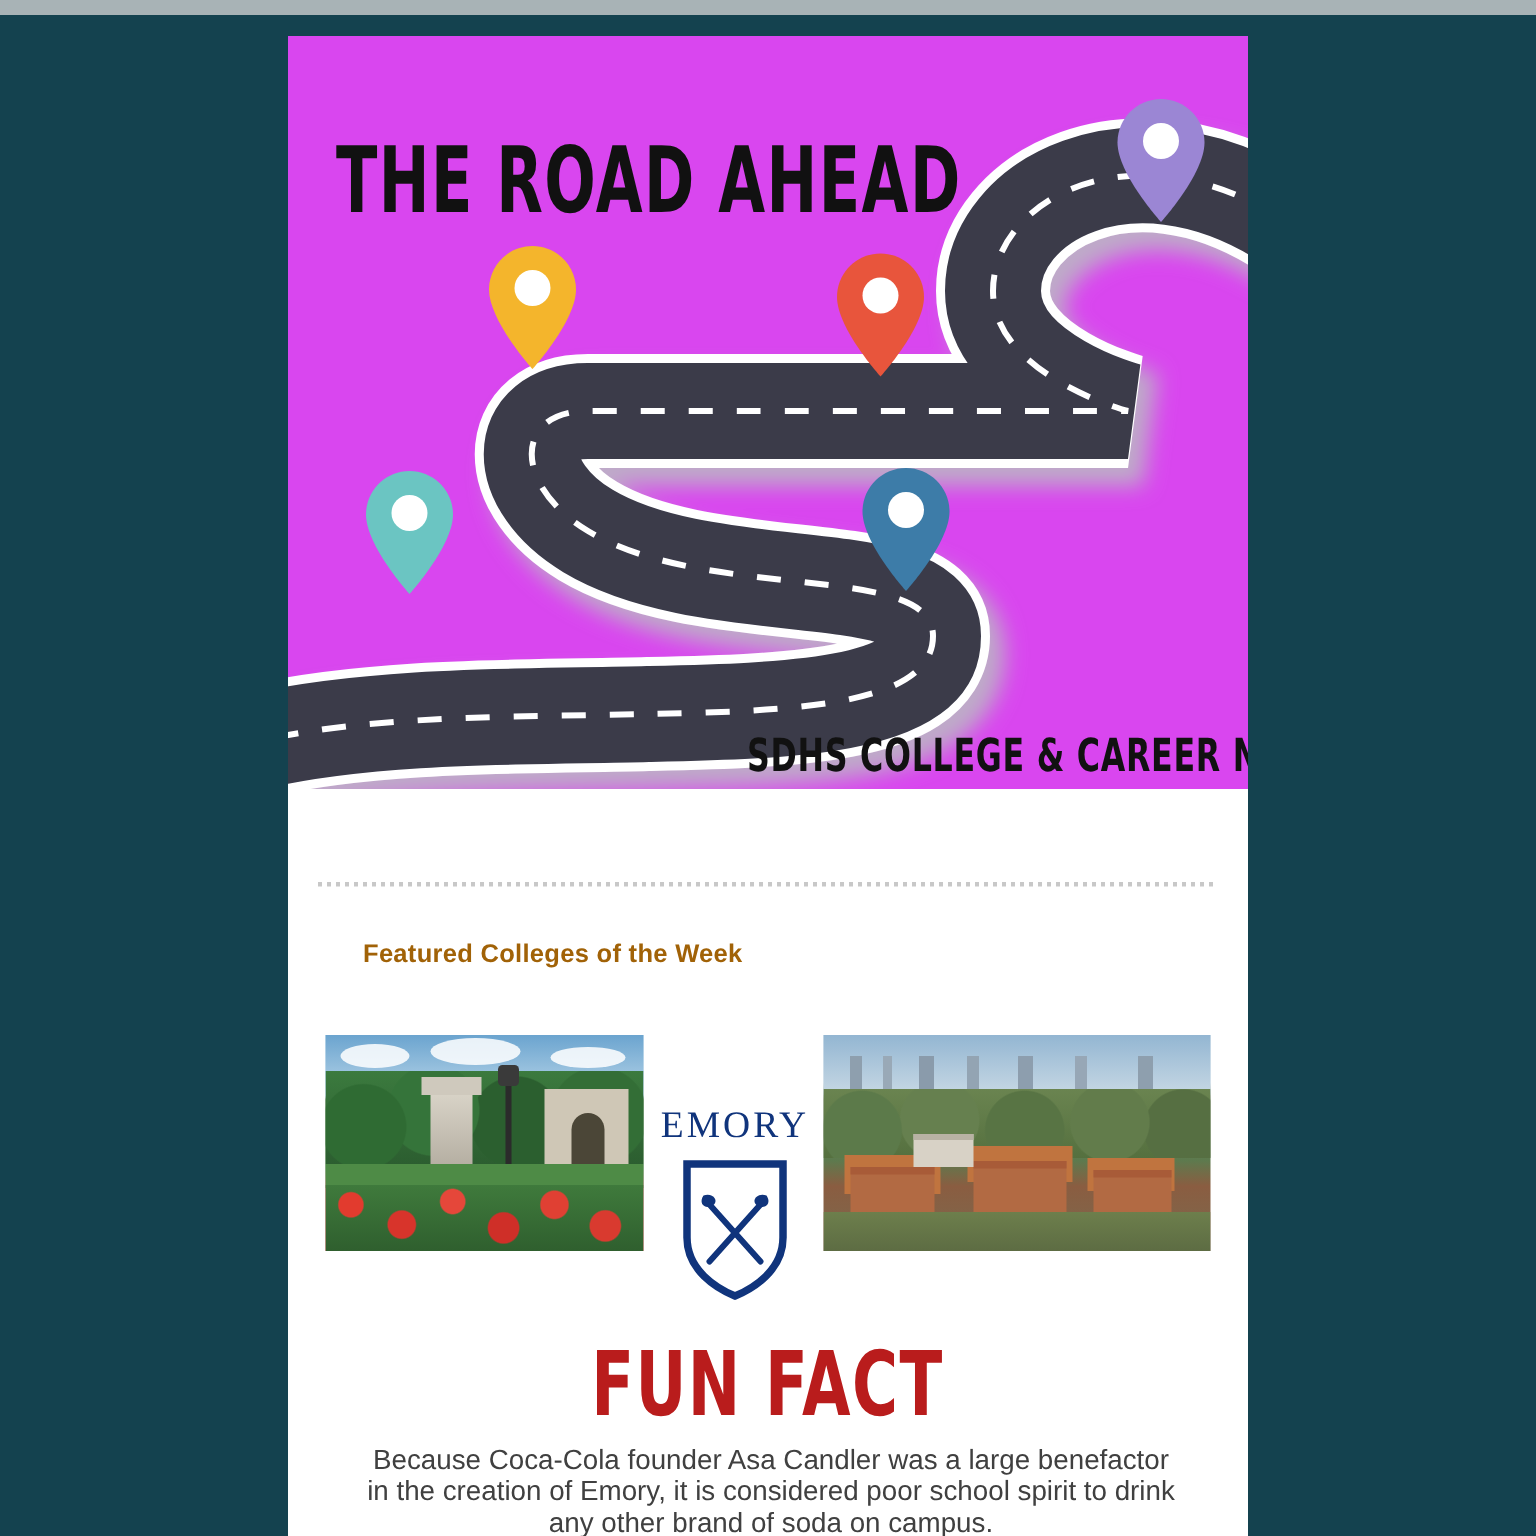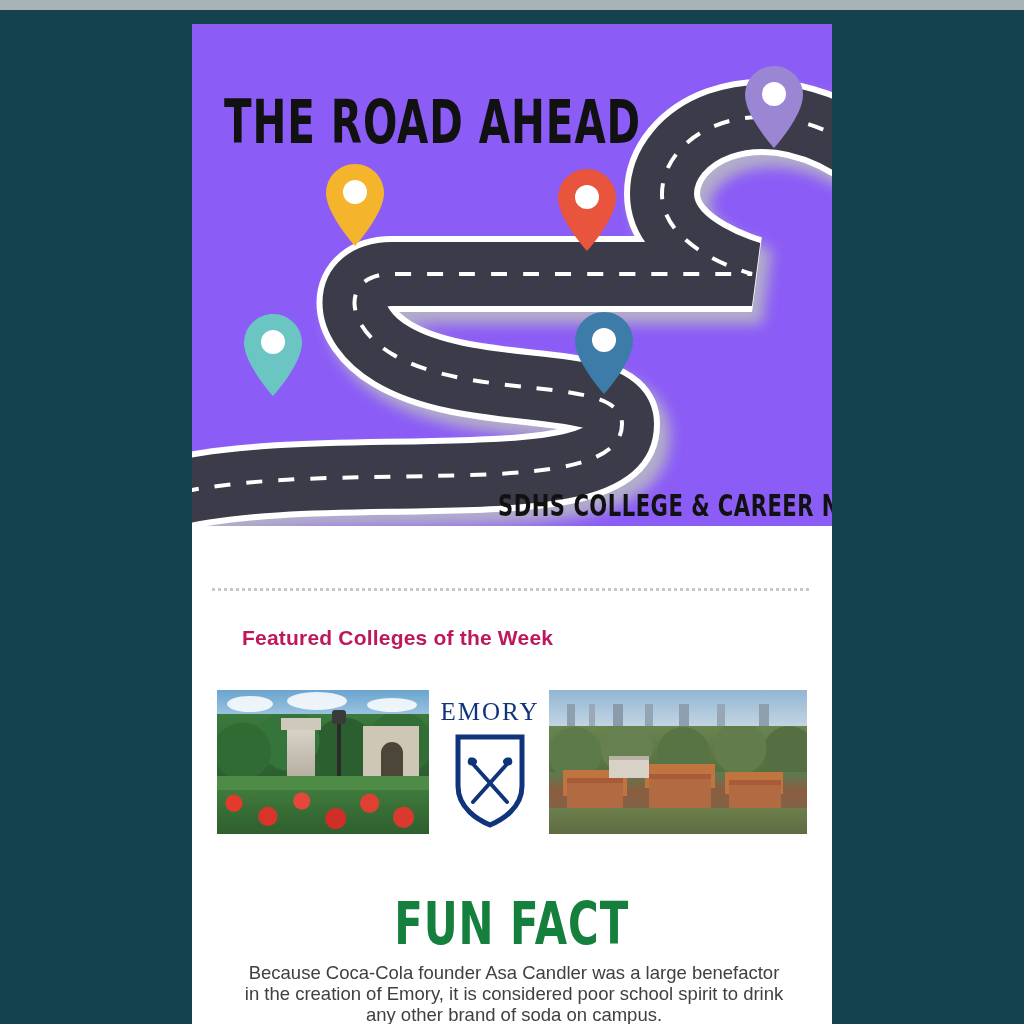--- a/index.html
+++ b/index.html
@@ -28,21 +28,21 @@
     width: 640px;
     height: 1000px;
     background: #ffffff;
     overflow: hidden;
   }
   
   .hero {
     position: relative;
     width: 640px;
     height: 502px;
-    background: #8b5cf6;
+    background: #d946ef;
     overflow: hidden;
     padding-left: 28px;
   }
   .hero-title {
     position: absolute;
     left: 32px;
     top: 62px;
     font-family: "DejaVu Sans", sans-serif;
     font-weight: bold;
     font-size: 43px;
@@ -80,23 +80,23 @@
     background-image: repeating-linear-gradient(
       to right,
       #c8c8c8 0px, #c8c8c8 3px,
       #ffffff 3px, #ffffff 6px);
   }
   
   .featured-heading {
     position: absolute;
     left: 50px;
     top: 602px;
-    font-size: 21px;
+    font-size: 17px;
     font-weight: bold;
-    color: #be185d;
+    color: #a16207;
     letter-spacing: 0.2px;
   }
   .cards {
     position: absolute;
     left: 25px;
     top: 666px;
     width: 590px;
     height: 144px;
   }
   .card {
@@ -107,20 +107,21 @@
   }
   .card-left {
     left: 0;
     width: 212px;
     background: linear-gradient(#7fb4d8 0%, #a7cbe3 28%, #2e5f2a 30%, #2f6b2c 62%, #8d3c2e 72%, #b5443a 100%);
   }
   .card-mid {
     left: 222px;
     width: 102px;
     background: #ffffff;
+    margin-top: 39px;
   }
   .card-right {
     left: 332px;
     width: 258px;
     background: linear-gradient(#9dbcd4 0%, #b9cfdf 22%, #6f7f62 30%, #5d7a4e 58%, #8a5d41 70%, #7b6a4e 100%);
   }
   
   .gardens {
     position: absolute;
     inset: 0;
@@ -229,21 +230,21 @@
   
   .funfact-title {
     position: absolute;
     left: 0; top: 874px;
     width: 640px;
     text-align: center;
     font-family: "DejaVu Sans", sans-serif;
     font-weight: bold;
     font-size: 44px;
     letter-spacing: 1px;
-    color: #15803d;
+    color: #b91c1c;
   }
   .funfact-title span {
     display:inline-block;
     transform: scaleY(1.35) scaleX(0.95);
   }
   .funfact-body {
     position: absolute;
     left: 48px;
     top: 938px;
     width: 548px;

